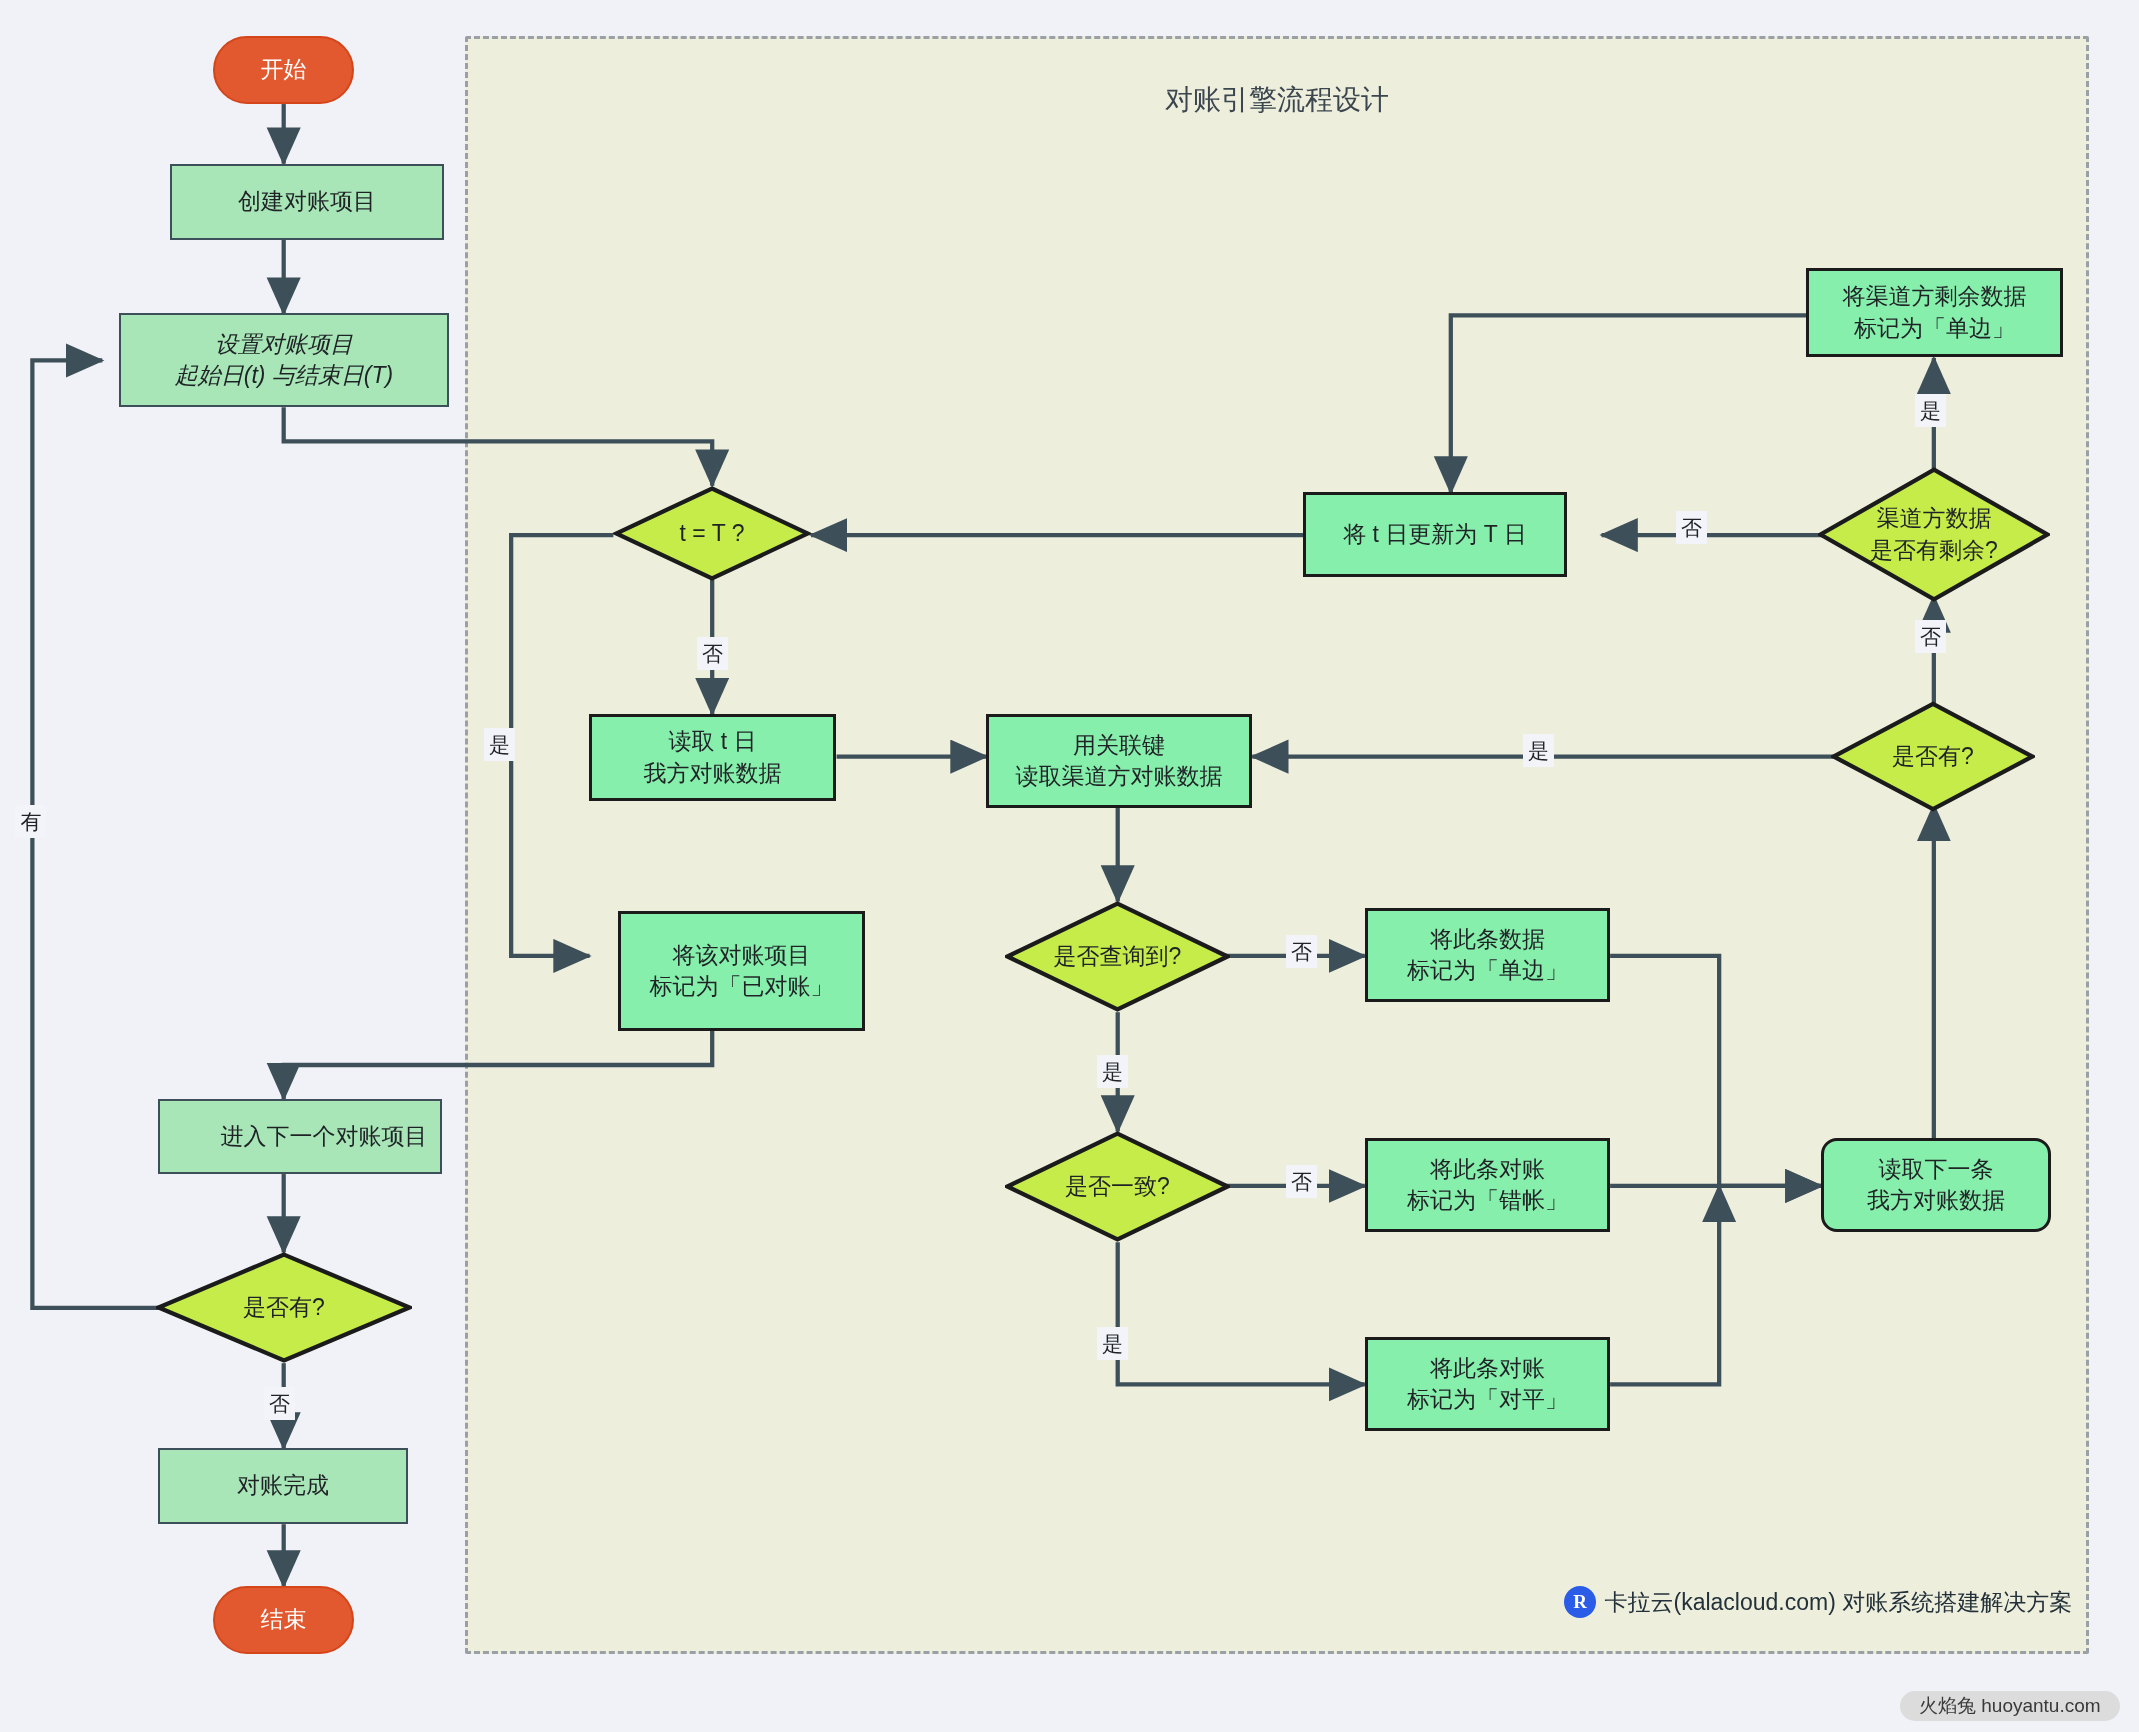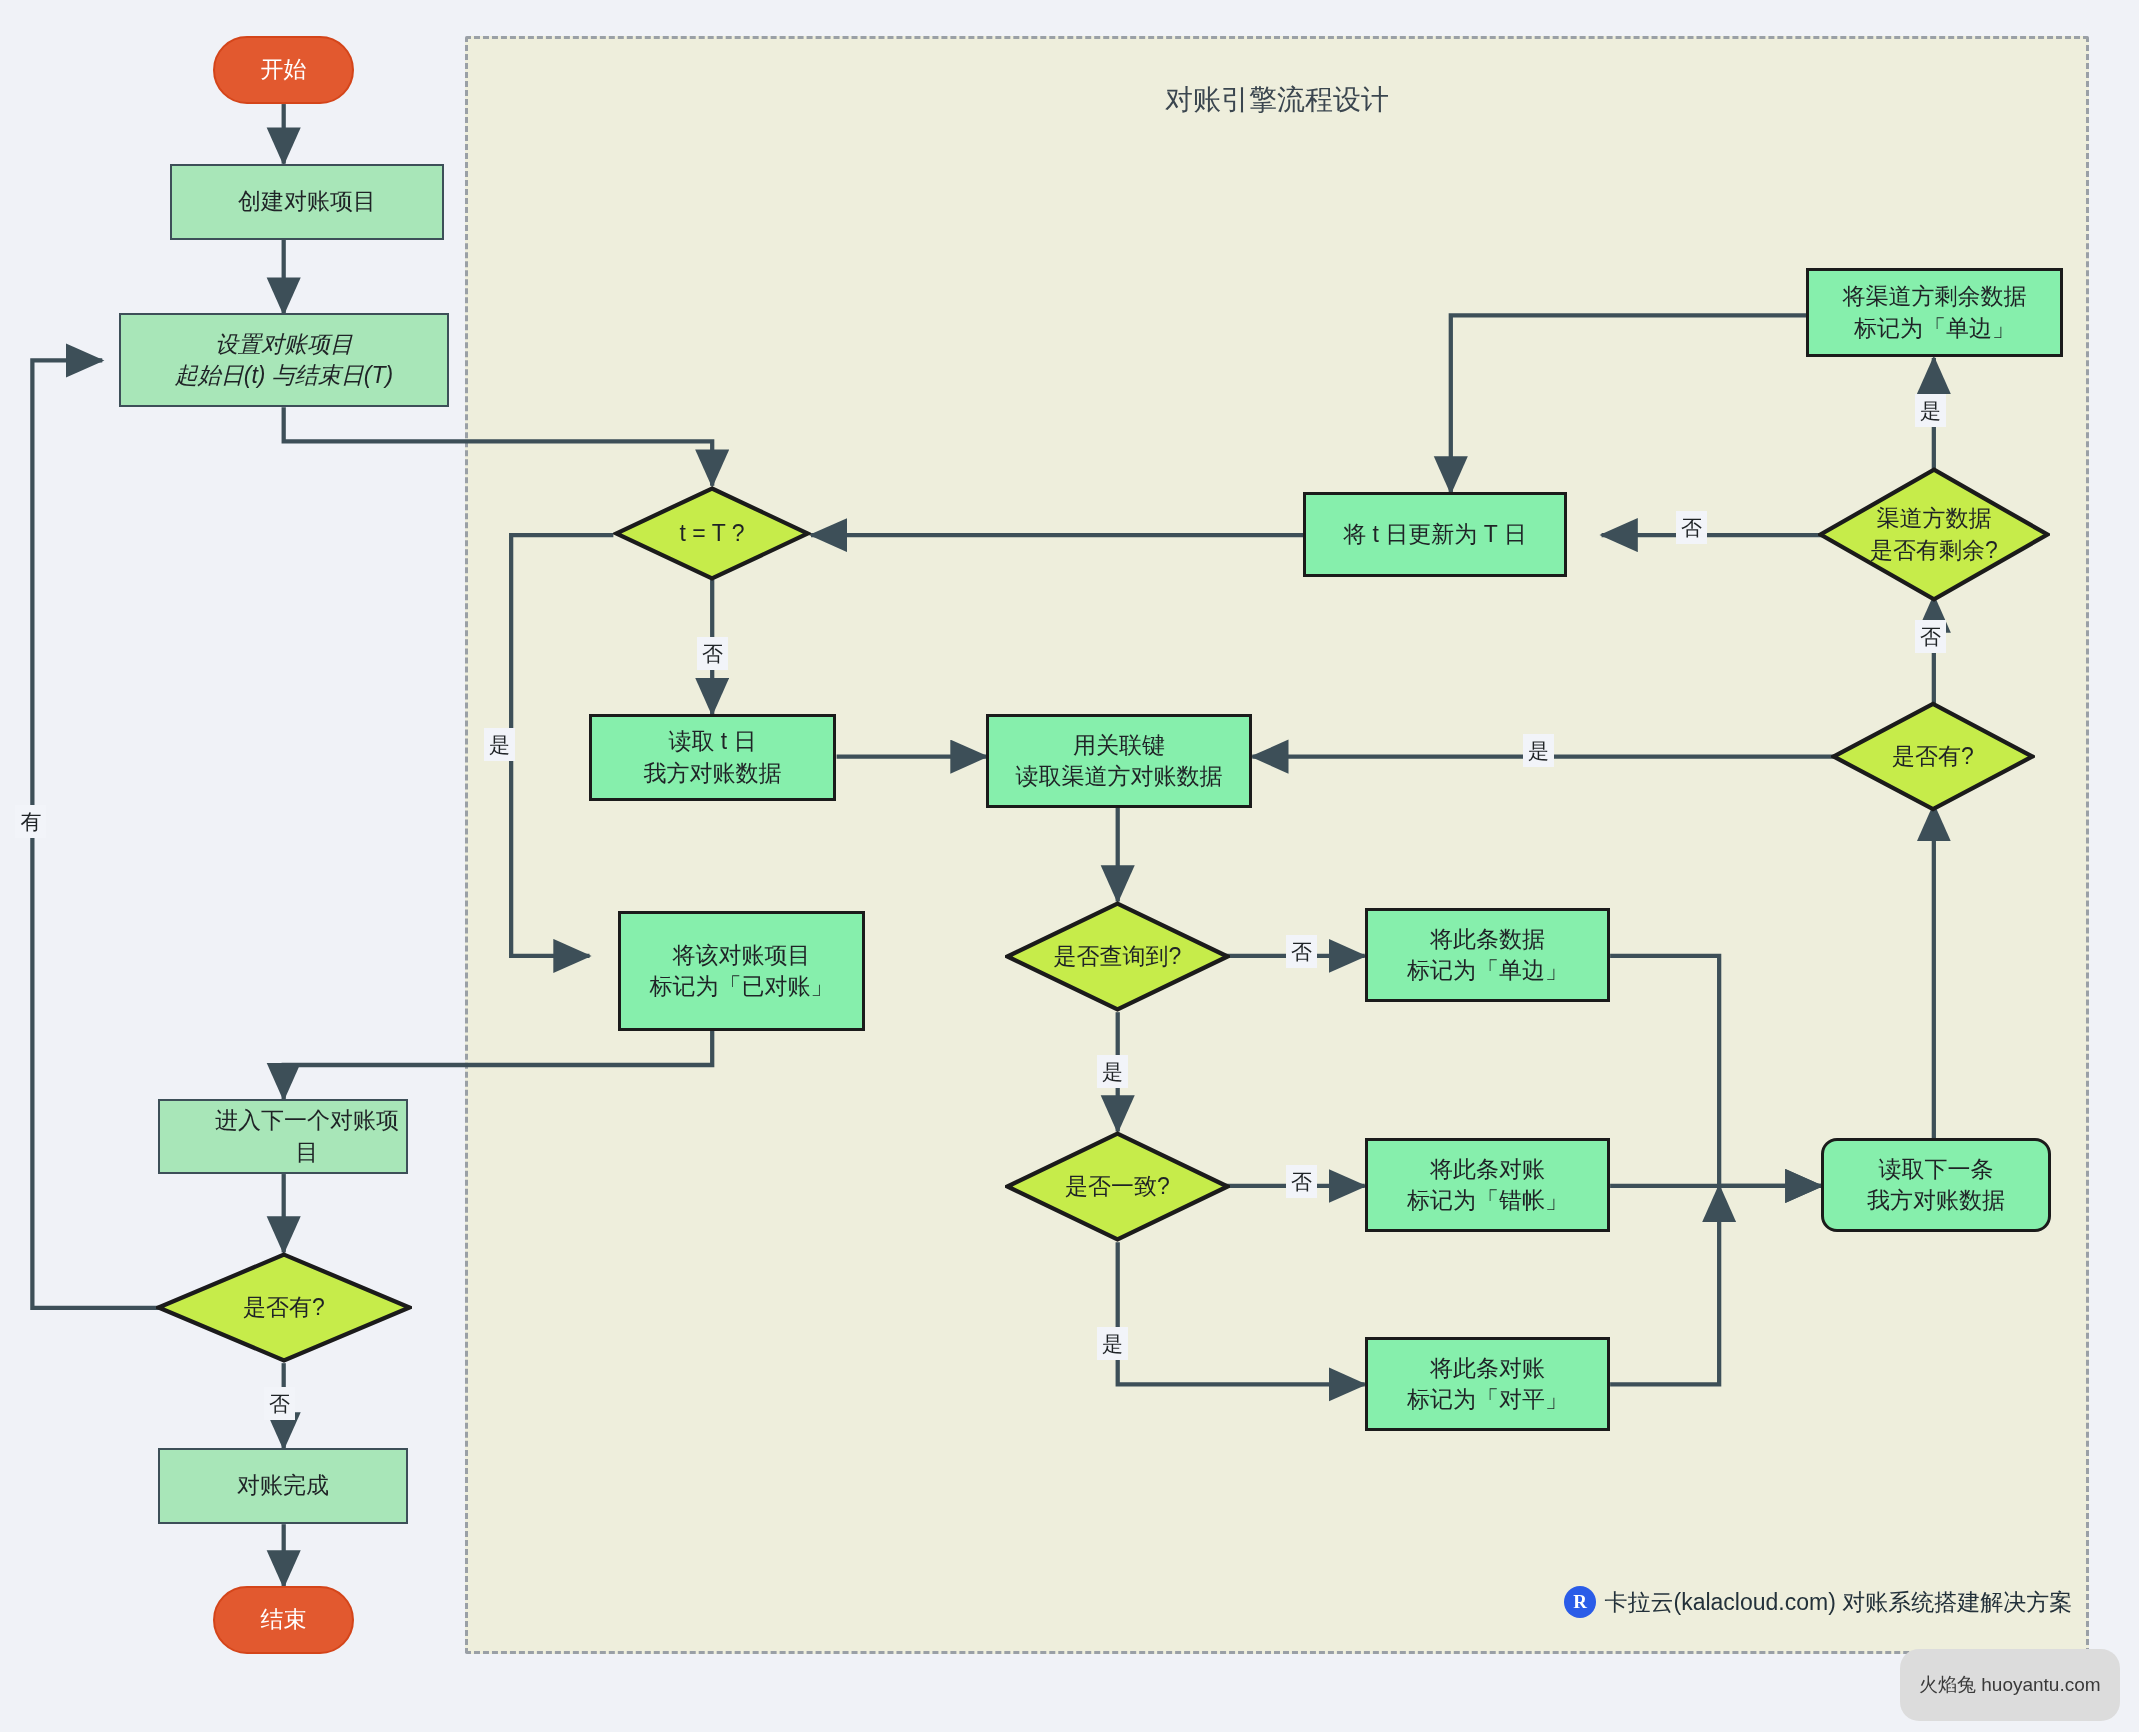--- a/index.html
+++ b/index.html
@@ -104,21 +104,21 @@
     display: flex; align-items: center; justify-content: center;
     color: #fff; font-size: 19px; font-weight: bold;
     font-family: "Liberation Serif", serif;
   }
   .watermark {
     position: absolute;
     right: 20.4px; bottom: 12px;
     background: #dcdcdc;
     color: #3a3a3a;
     font-size: 19px;
-    padding: 23px 19px;
+    padding: 2px 19px;
     border-radius: 19px;
     z-index: 9;
   }
 </style>
 </head>
 <body>
 
 <div id="stage">
 
   <div class="subgraph"></div>
@@ -192,21 +192,21 @@
 
   <div class="node n-green" style="left:170px; top:164px; width:274px; height:76px;">
     <span class="lbl">创建对账项目</span>
   </div>
 
   <div class="node n-green" style="left:119px; top:313px; width:330px; height:94px;font-style:italic;">
     <span class="lbl">设置对账项目
 起始日(t) 与结束日(T)</span>
   </div>
 
-  <div class="node n-green" style="left:158px; top:1099px; width:250px; height:75px;padding-left:48px;">
+  <div class="node n-green" style="left:158px; top:1099px; width:284px; height:75px;padding-left:48px;">
     <span class="lbl">进入下一个对账项目</span>
   </div>
 
   <div class="n-diamond-wrap" style="left:156px; top:1252px; width:256px; height:111px;">
     <svg width="256" height="111" viewBox="0 0 300 130">
       <polygon points="150,3 297,65 150,127 3,65" fill="#c6ec4a" stroke="#1b1b1b" stroke-width="5"></polygon>
     </svg>
     <div class="dlabel">是否有?</div>
   </div>
 

